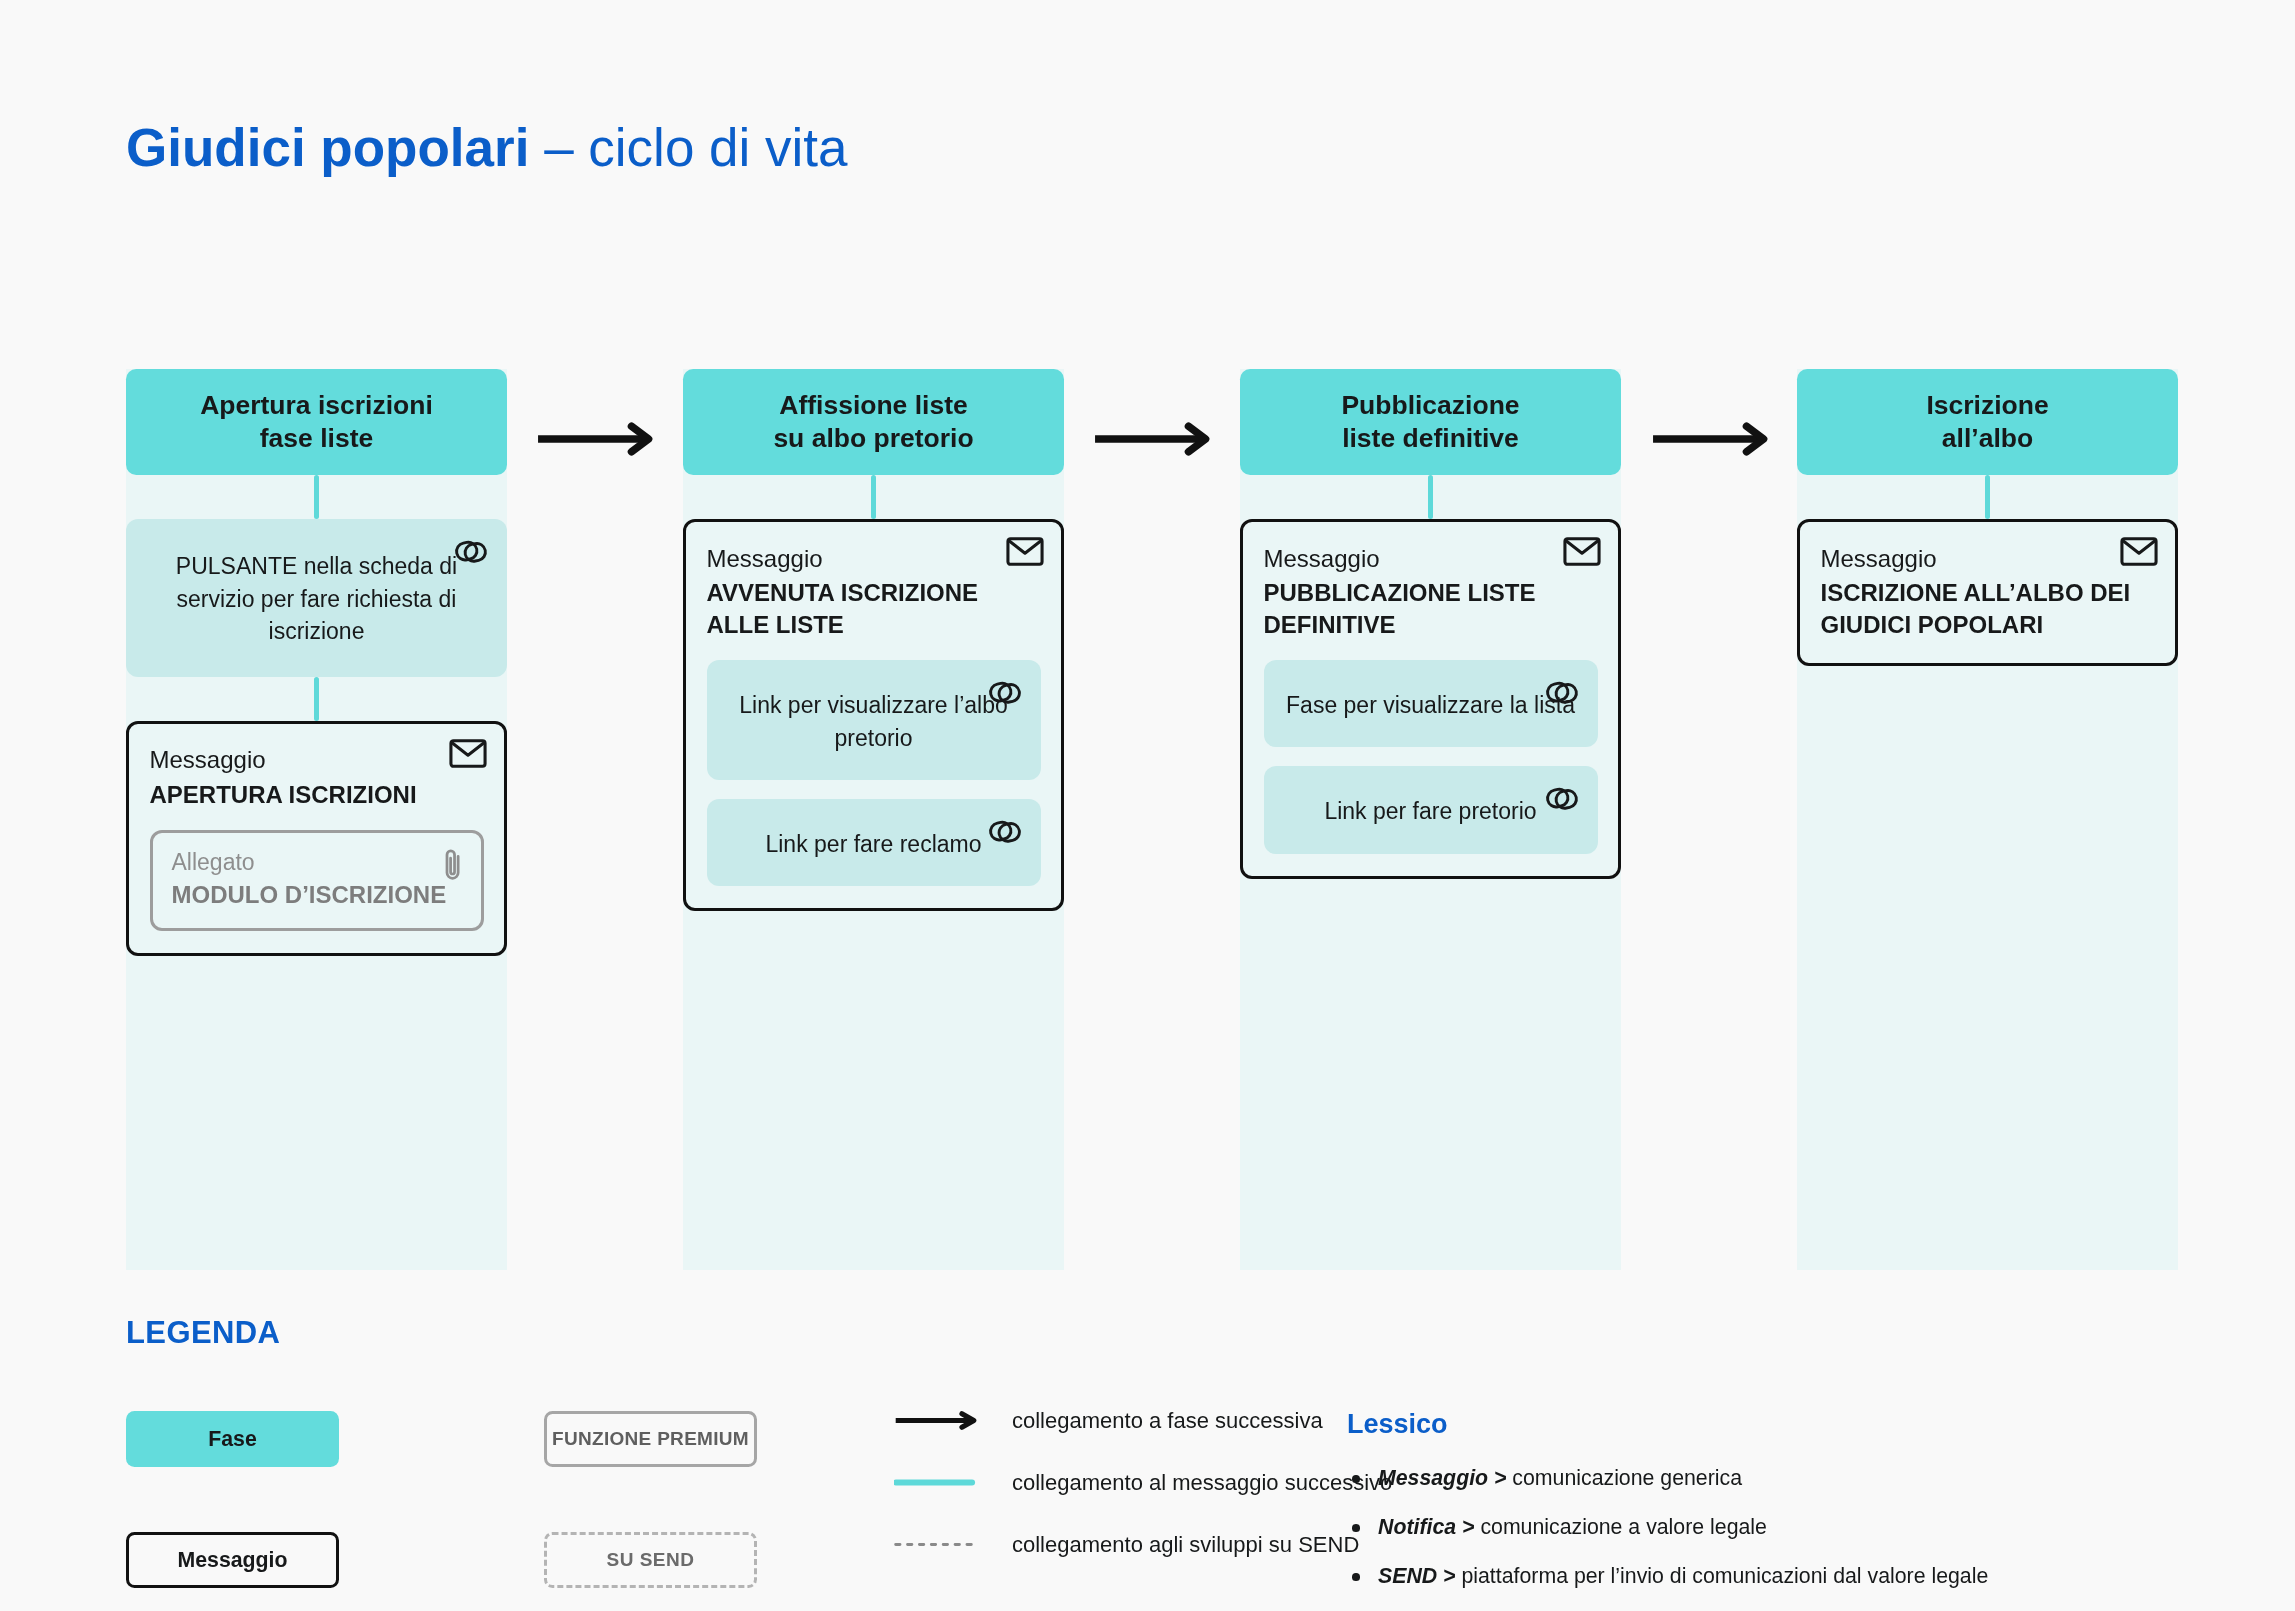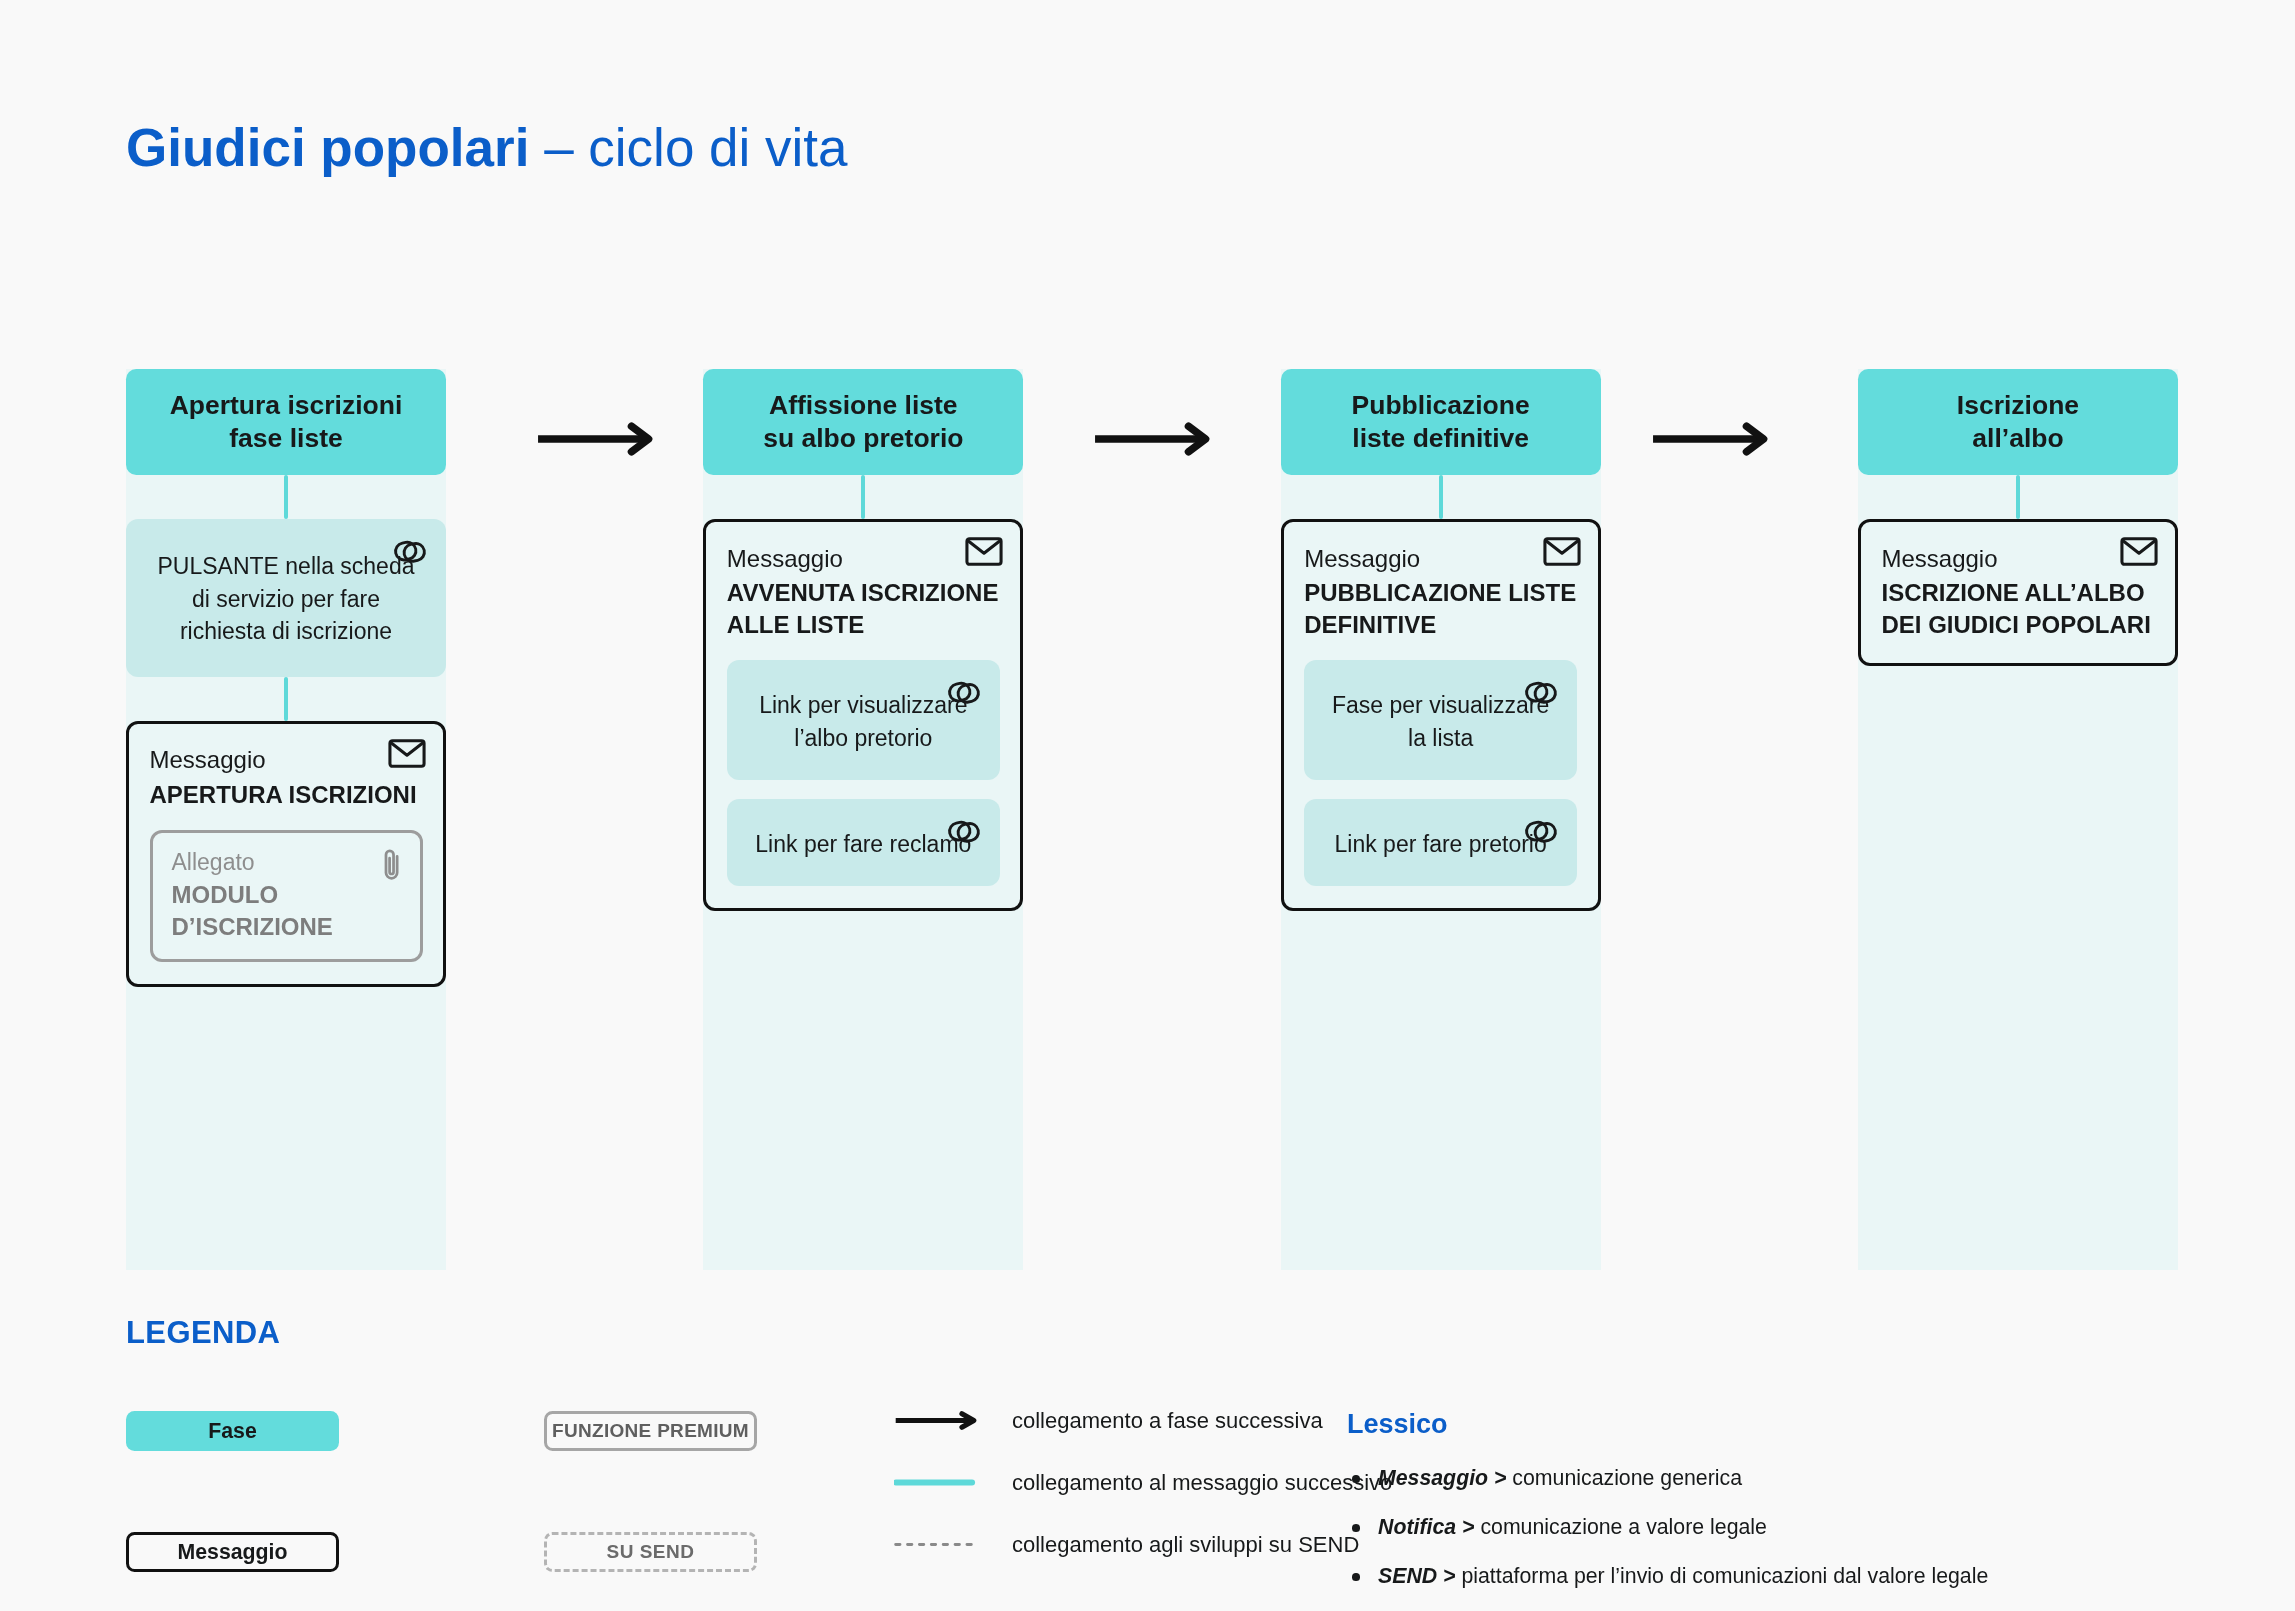--- a/index.html
+++ b/index.html
@@ -21,21 +21,21 @@
   #page-title .t-strong{font-weight:700;}
   #page-title .t-light{font-weight:400;}
 
   
   #flow{
     position:absolute;left:126px;top:369px;
     width:2052px;height:901px;
     display:flex;justify-content:space-between;align-items:flex-start;
   }
   .col{
-    width:320px;
+    width:381px;
     background:#eaf6f6;
     position:relative;
     min-height:901px;
   }
   .phase{
     background:#63dcdc;
     border-radius:10.2px;
     height:106px;
     display:flex;align-items:center;justify-content:center;
     text-align:center;
@@ -92,21 +92,21 @@
     width:137px;height:34px;pointer-events:none;
   }
 
   
   #legend{position:absolute;left:126px;top:1315px;width:2066px;}
   .legend-title{
     font-size:31px;font-weight:700;color:#0B5EC9;letter-spacing:0.4px;
     margin:0 0 60px 0;
   }
   .chip{
-    width:213px;height:40px;border-radius:8.5px;
+    width:213px;height:56px;border-radius:8.5px;
     display:flex;align-items:center;justify-content:center;
     font-size:21.3px;font-weight:700;color:#17191a;
     box-sizing:border-box;
   }
   .chip-fase{background:#63dcdc;}
   .chip-msg{background:transparent;border:3.4px solid #111;}
   .chip-prem{background:transparent;border:3.4px solid #a6a6a6;color:#5f5f5f;font-size:19px;letter-spacing:0.3px;}
   .chip-send{background:transparent;border:3.4px dashed #b4b4b4;color:#6b6b6b;font-size:19px;letter-spacing:0.5px;}
 
   .leg-line-row{display:flex;align-items:center;margin-bottom:36px;}

